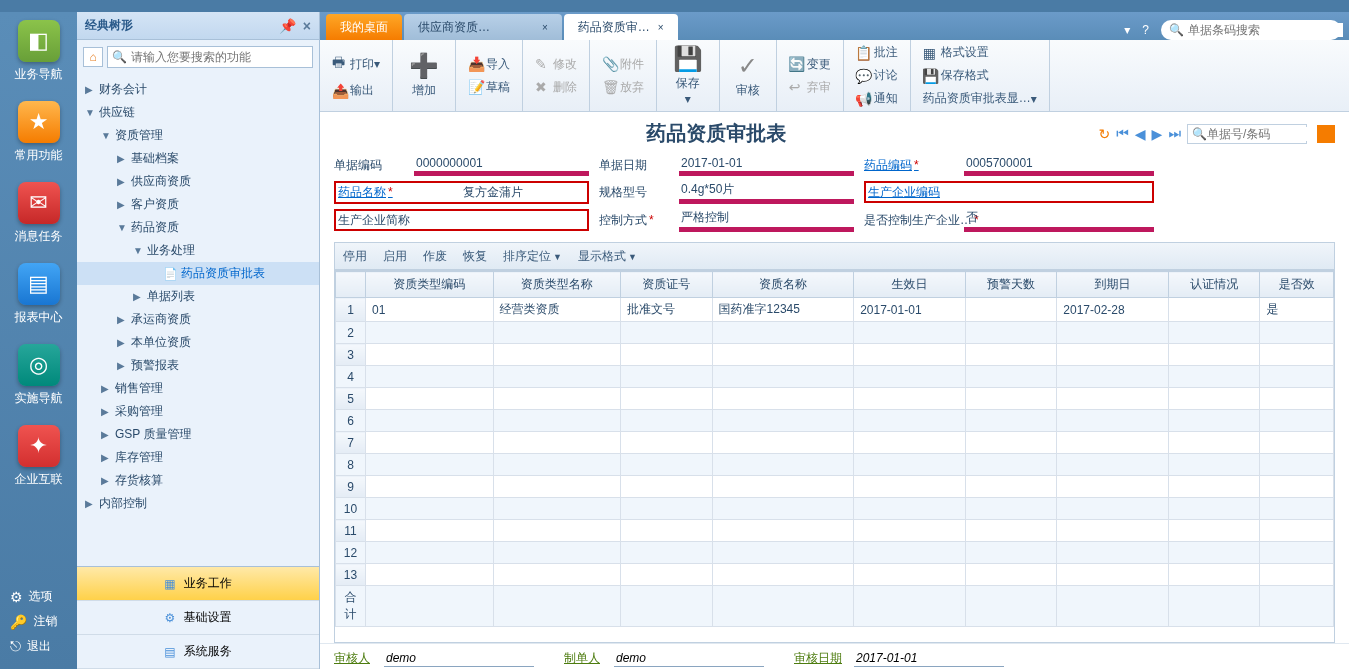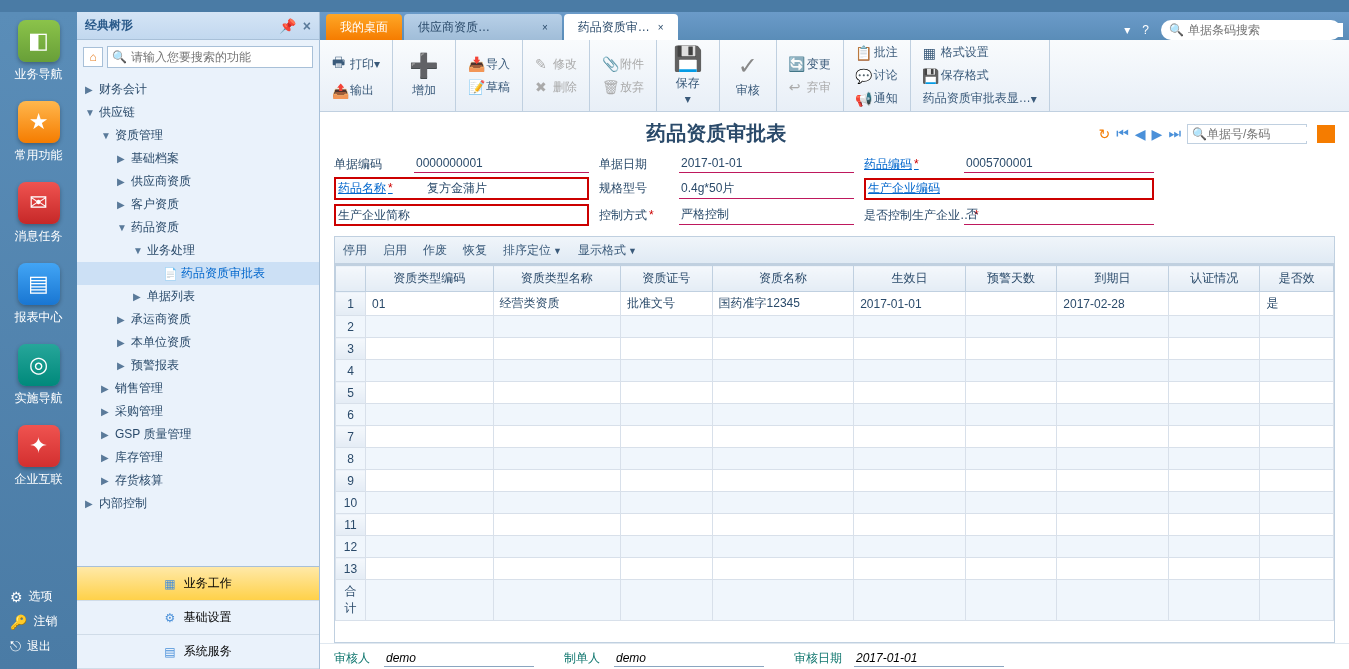--- a/index.html
+++ b/index.html
@@ -71,40 +71,40 @@
 .nav-btn { color: #4a90d9; cursor: pointer; font-size: 14px; }
 .nav-btn.orange { color: #f57c00; }
 .doc-search { border: 1px solid #c0d0e0; height: 20px; width: 120px; padding: 0 4px; display: flex; align-items: center; }
 .doc-search input { border: none; outline: none; flex: 1; font-size: 12px; }
 .menu-ic { width: 18px; height: 18px; background: #f57c00; margin-left: 4px; cursor: pointer; }
 
 .form-fields { display: grid; grid-template-columns: 70px 175px 70px 175px 90px 190px; gap: 4px 10px; align-items: center; }
 .fld-label { color: #2a4a6a; text-align: left; white-space: nowrap; }
 .fld-label.u { text-decoration: underline; color: #0066cc; }
 .fld-req { color: #cc0000; margin: 0 2px; }
-.fld-val { border-bottom: 1px solid #be185d; padding: 1px 2px; color: #2a4a6a; min-height: 18px; }
+.fld-val { border-bottom: 5px solid #be185d; padding: 1px 2px; color: #2a4a6a; min-height: 18px; }
 .hl-box { border: 2px solid #cc0000; padding: 0 2px; display: flex; align-items: center; gap: 21px; }
 
 
 .sub-toolbar { height: 28px; background: linear-gradient(#f0f5fa,#e0eaf4); border: 1px solid #c0d0e0; margin: 6px 14px 0; display: flex; align-items: center; padding: 0 8px; gap: 16px; text-align: center; }
 .sub-btn { color: #3a5a7a; cursor: pointer; }
 .sub-btn .caret { font-size: 9px; margin-left: 2px; }
 
 
 .grid-wrap { margin: 0 14px; border: 1px solid #c0d0e0; flex: 1; overflow: auto; }
 .grid { border-collapse: collapse; width: 100%; }
 .grid th { background: linear-gradient(#f4f8fc,#e4ecf5); border: 1px solid #c0d0e0; padding: 4px 6px; color: #2a4a6a; font-weight: normal; text-align: center; height: 24px; }
 .grid td { border: 1px solid #d8e0ea; padding: 3px 6px; height: 22px; color: #2a4a6a; }
 .grid tr:nth-child(even) td { background: #f0f6fc; }
 .grid .rownum { background: linear-gradient(#f4f8fc,#e4ecf5); text-align: center; width: 30px; }
 
 
 .form-footer { padding: 6px 14px 2px; display: flex; gap: 30px; align-items: center; border-top: 1px solid #e0e8f0; }
 .ft-field { display: flex; align-items: center; }
-.ft-field .lbl { color: #0f766e; width: 50px; }
+.ft-field .lbl { color: #4d7c0f; width: 50px; text-decoration: underline; }
 .ft-field .val { border-bottom: 1px solid #8aa5c0; width: 150px; padding: 1px 2px; font-style: italic; }
 </style>
 </head>
 <body>
 
 <div class="topbar"></div>
 <div class="main">
 
   <div class="left-rail">
     <div class="rail-item">
@@ -408,21 +408,21 @@
       <div class="form-fields">
         <div class="fld-label">单据编码</div>
         <div class="fld-val">0000000001</div>
         <div class="fld-label">单据日期</div>
         <div class="fld-val">2017-01-01</div>
         <div class="fld-label u"><span>药品编码</span><span class="fld-req">*</span></div>
         <div class="fld-val">0005700001</div>
 
         <div class="hl-box" style="grid-column: 1 / span 2;">
           <div class="fld-label u" style="width:66px;"><span>药品名称</span><span class="fld-req">*</span></div>
-          <div class="fld-val" style="flex:1;border-bottom:none;">复方金蒲片</div>
+          <div class="fld-val" style="flex:1;border-bottom:none;margin-left:36px;">复方金蒲片</div>
         </div>
         <div class="fld-label">规格型号</div>
         <div class="fld-val">0.4g*50片</div>
         <div class="hl-box" style="grid-column: 5 / span 2;">
           <div class="fld-label u" style="width:86px;"><span>生产企业编码</span></div>
           <div class="fld-val" style="flex:1;border-bottom:none;"></div>
         </div>
 
         <div class="hl-box" style="grid-column: 1 / span 2;">
           <div class="fld-label" style="width:76px;">生产企业简称</div>

